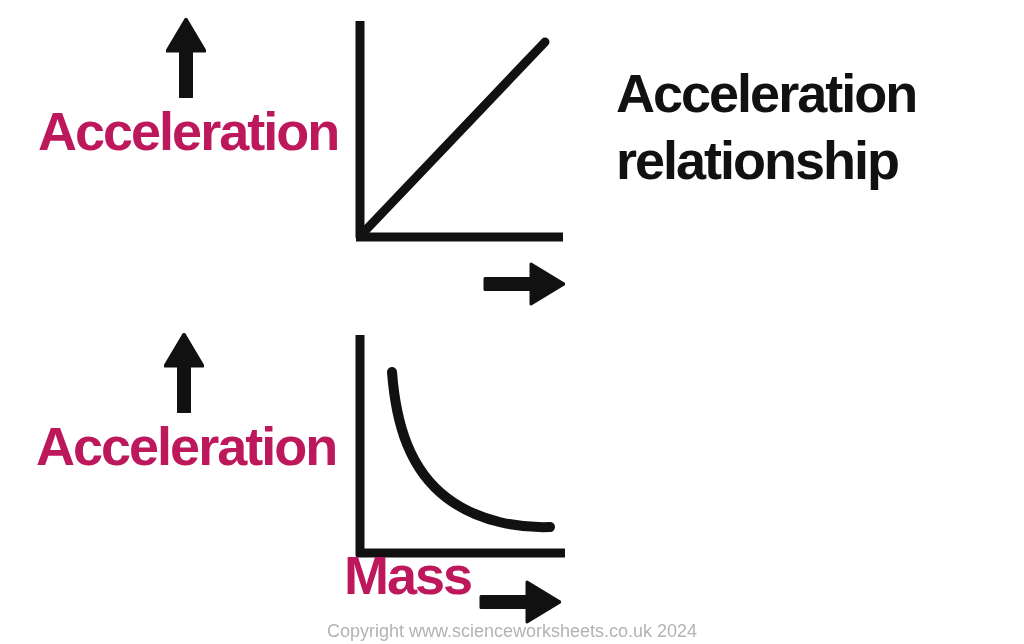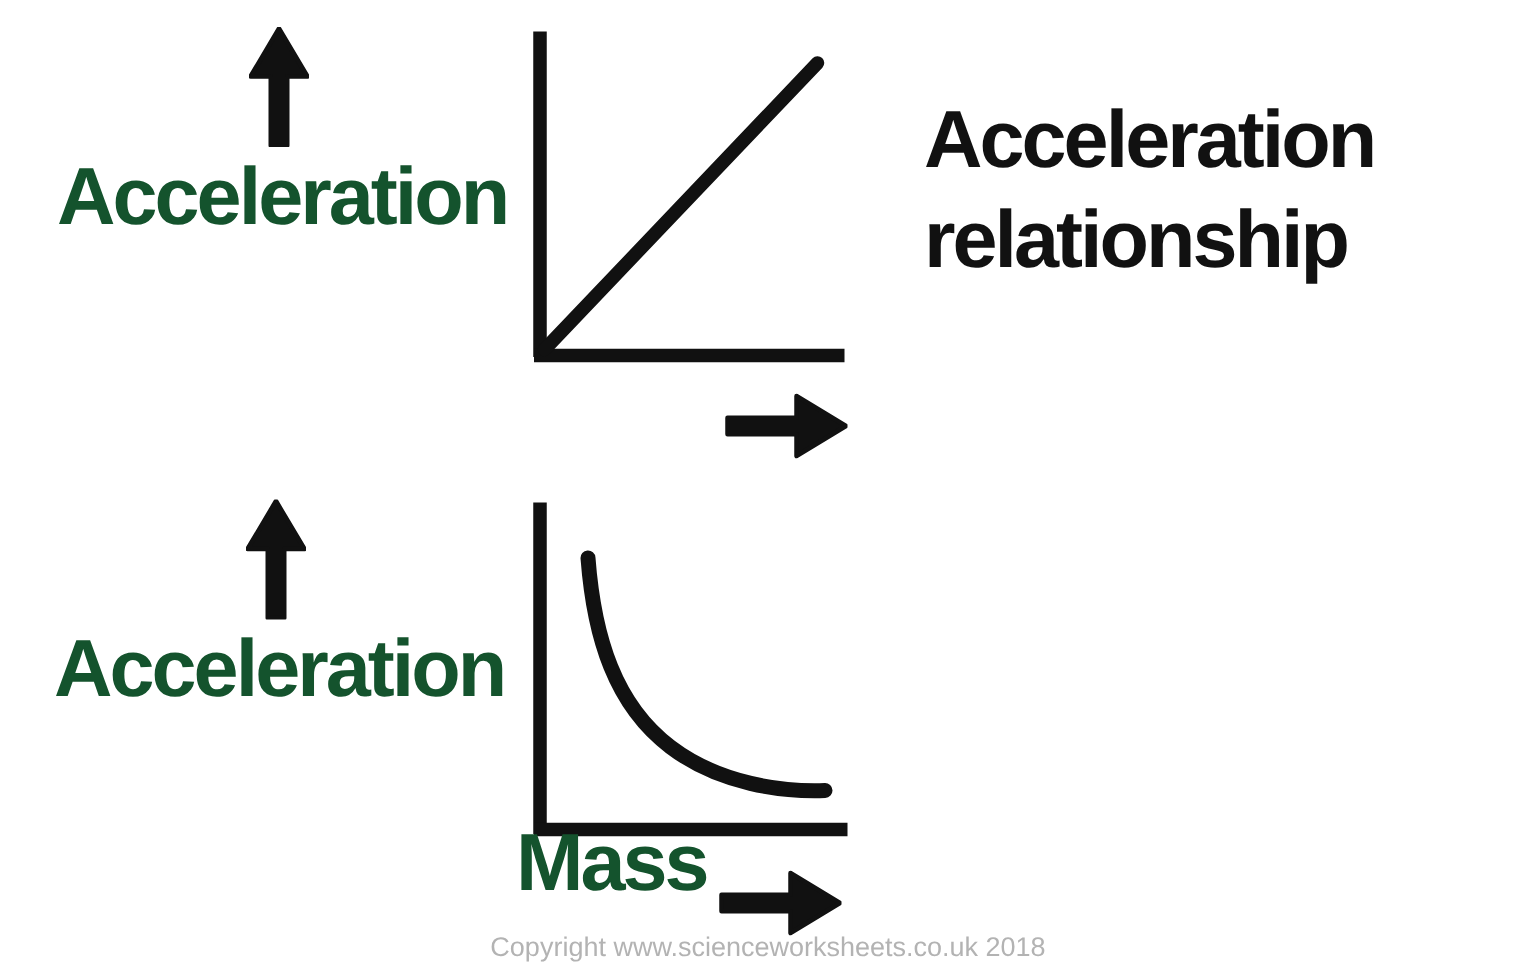--- a/index.html
+++ b/index.html
@@ -11,21 +11,21 @@
     background: #ffffff;
     overflow: hidden;
     font-family: "Liberation Sans", sans-serif;
     color: #111111;
   }
   .big-label {
     position: absolute;
     font-weight: 700;
     font-size: 54px;
     letter-spacing: -2px;
-    color: #14532d;
+    color: #be185d;
     white-space: nowrap;
     line-height: 1;
   }
   .caption {
     position: absolute;
     font-weight: 700;
     font-size: 54px;
     letter-spacing: -2px;
     color: #111111;
     line-height: 67px;
@@ -93,15 +93,15 @@
     <path d="M 40 42 C 44 95 58 140 95 168 C 128 193 170 198 198 197" fill="none" stroke="#111111" stroke-width="10" stroke-linecap="round"></path>
   </svg>
 
   <div class="big-label mass-label">Mass</div>
 
   <svg class="icon-abs right-arrow-bottom" viewBox="0 0 82 46" aria-hidden="true">
     <path d="M2 17.5 L48 17.5 L48 3 L81 23 L48 43 L48 28.5 L2 28.5 Z" fill="#111111" stroke="#111111" stroke-width="3" stroke-linejoin="round"></path>
   </svg>
 
 
-  <div class="footer-copyright">Copyright www.scienceworksheets.co.uk 2018</div>
+  <div class="footer-copyright">Copyright www.scienceworksheets.co.uk 2024</div>
 
 </div>
 
 </body></html>

